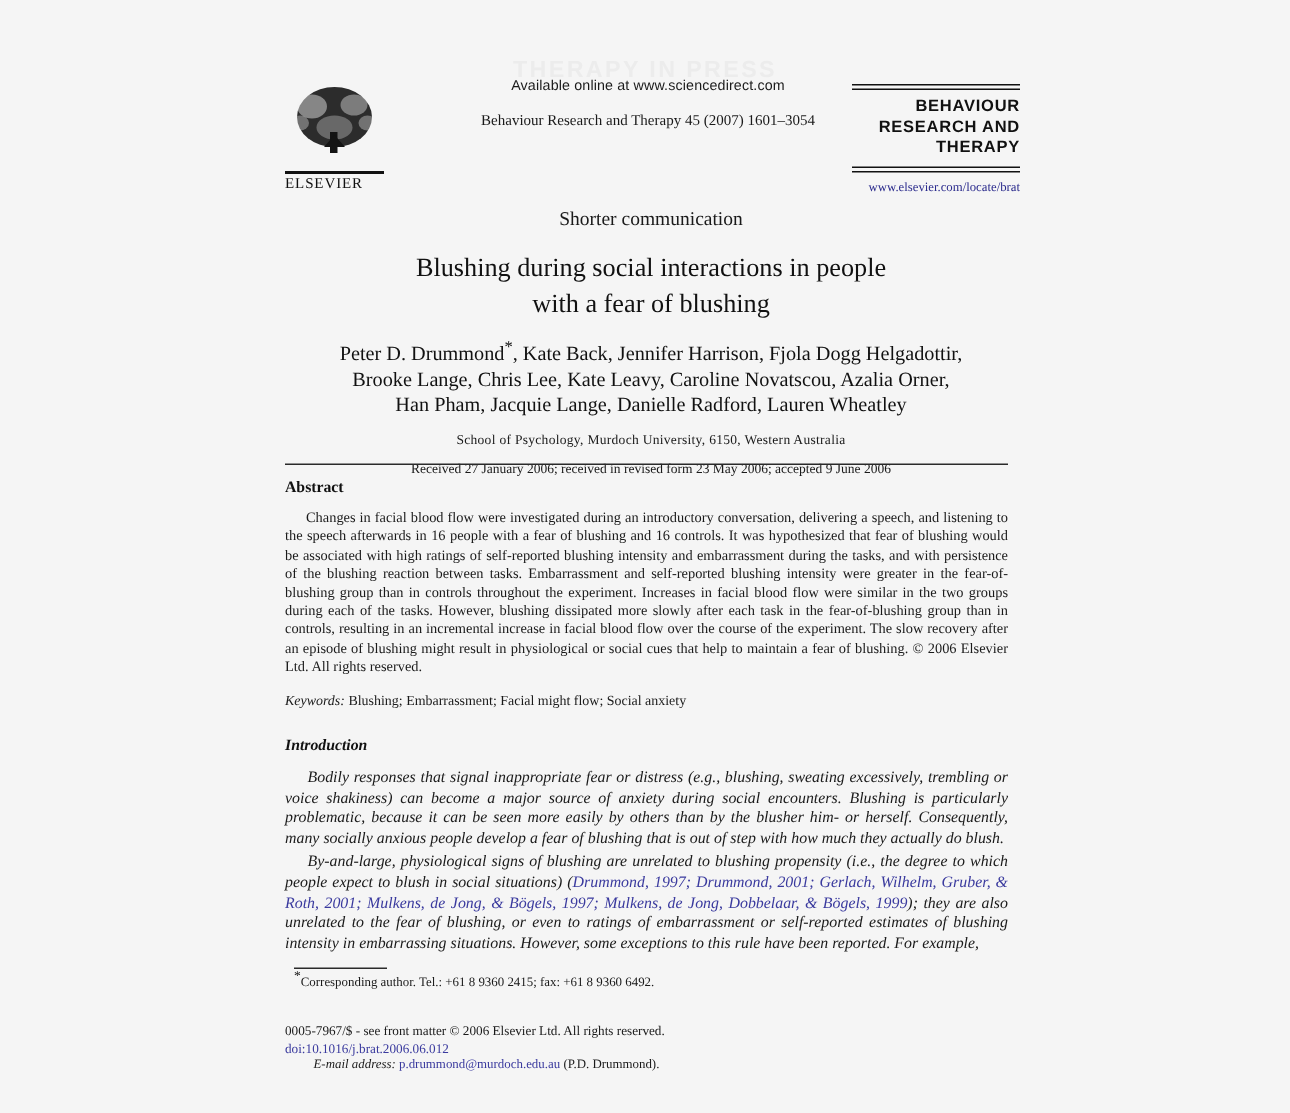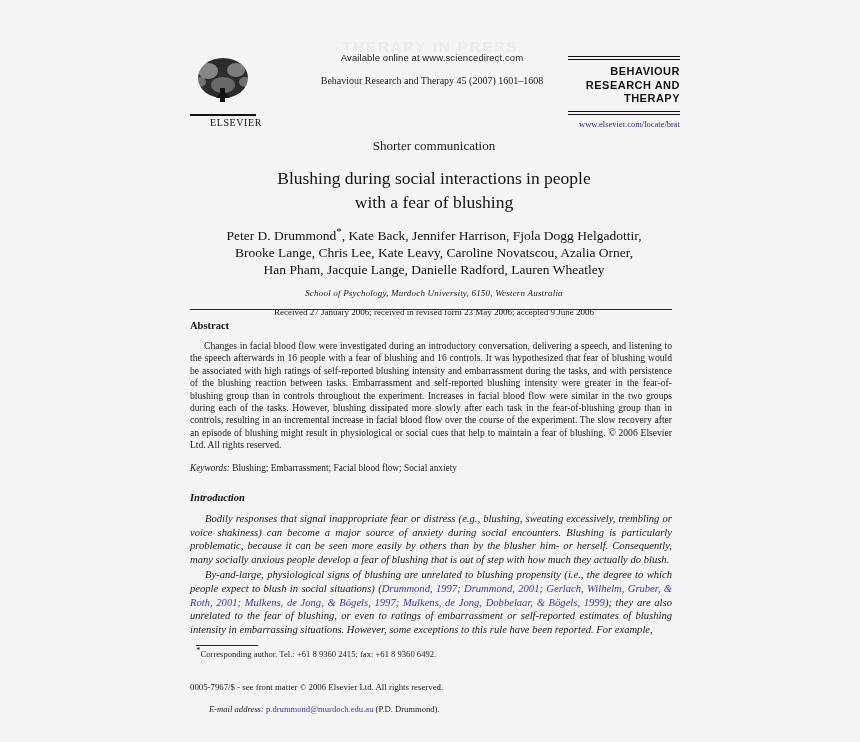--- a/index.html
+++ b/index.html
@@ -44,21 +44,21 @@
     left: 188px;
     width: 492px;
     height: 90px;
   }
 
   .elsevier-logo {
     position: absolute;
     left: 2px;
     top: 2px;
     width: 72px;
-    text-align: right;
+    text-align: left;
   }
   .elsevier-tree {
     width: 66px;
     height: 60px;
     display: block;
   }
   .elsevier-rule {
     width: 66px;
     height: 1.5px;
     background: #111;
@@ -156,21 +156,20 @@
     color: #111;
     margin-bottom: 13px;
   }
   .authors {
     font-size: 13.5px;
     line-height: 17px;
     color: #111;
     margin-bottom: 10px;
   }
   .affiliation {
-    font-style: italic;
     font-size: 9px;
     color: #1a1a1a;
     letter-spacing: 0.2px;
     margin-bottom: 9px;
   }
   .history {
     font-size: 9px;
     color: #1a1a1a;
   }
   sup.star {
@@ -291,21 +290,21 @@
           <rect x="30" y="34" width="5" height="14" fill="#141414"></rect>
           <path d="M26 44 L33 36 L40 44 Z" fill="#141414"></path>
         </g>
       </svg>
       <div class="elsevier-rule"></div>
       <div class="elsevier-word">ELSEVIER</div>
     </div>
 
     <div class="sd-block">
       <div class="sd-avail">Available online at www.sciencedirect.com</div>
-      <div class="sd-journal-ref">Behaviour Research and Therapy 45 (2007) 1601–1608</div>
+      <div class="sd-journal-ref">Behaviour Research and Therapy 45 (2007) 1601–3054</div>
     </div>
 
     <div class="journal-box">
       <div class="jb-rule-double"></div>
       <div class="jb-title">
         <div>BEHAVIOUR</div>
         <div>RESEARCH AND</div>
         <div>THERAPY</div>
       </div>
       <div class="jb-rule-double"></div>
@@ -331,21 +330,21 @@
     <div class="history">Received 27 January 2006; received in revised form 23 May 2006; accepted 9 June 2006</div>
   </div>
 
   <div class="rule-full rule-abstract"></div>
 
   <div class="abstract">
     <div class="sec-head">Abstract</div>
     <div class="abs-body">Changes in facial blood flow were investigated during an introductory conversation, delivering a speech, and listening to the speech afterwards in 16 people with a fear of blushing and 16 controls. It was hypothesized that fear of blushing would be associated with high ratings of self-reported blushing intensity and embarrassment during the tasks, and with persistence of the blushing reaction between tasks. Embarrassment and self-reported blushing intensity were greater in the fear-of-blushing group than in controls throughout the experiment. Increases in facial blood flow were similar in the two groups during each of the tasks. However, blushing dissipated more slowly after each task in the fear-of-blushing group than in controls, resulting in an incremental increase in facial blood flow over the course of the experiment. The slow recovery after an episode of blushing might result in physiological or social cues that help to maintain a fear of blushing. © 2006 Elsevier Ltd. All rights reserved.</div>
     <div class="keywords">
       <i>Keywords:</i>
-      <span>Blushing; Embarrassment; Facial blood flow; Social anxiety</span>
+      <span>Blushing; Embarrassment; Facial might flow; Social anxiety</span>
     </div>
   </div>
 
   <div class="intro">
     <div class="sec-head">Introduction</div>
     <div class="intro-body">
       <p>Bodily responses that signal inappropriate fear or distress (e.g., blushing, sweating excessively, trembling or voice shakiness) can become a major source of anxiety during social encounters. Blushing is particularly problematic, because it can be seen more easily by others than by the blusher him- or herself. Consequently, many socially anxious people develop a fear of blushing that is out of step with how much they actually do blush.</p>
       <p><span>By-and-large, physiological signs of blushing are unrelated to blushing propensity (i.e., the degree to which people expect to blush in social situations) (</span><span class="cite">Drummond, 1997; Drummond, 2001; Gerlach, Wilhelm, Gruber, &amp; Roth, 2001; Mulkens, de Jong, &amp; Bögels, 1997; Mulkens, de Jong, Dobbelaar, &amp; Bögels, 1999</span><span>); they are also unrelated to the fear of blushing, or even to ratings of embarrassment or self-reported estimates of blushing intensity in embarrassing situations. However, some exceptions to this rule have been reported. For example,</span></p>
     </div>
   </div>
@@ -353,15 +352,16 @@
   <div class="foot-rule"></div>
   <div class="footnote">
     <span class="ln"><sup class="fnstar">*</sup><span>Corresponding author. Tel.: +61 8 9360 2415; fax: +61 8 9360 6492.</span></span>
     <span class="ln fn-indent2"><span class="fn-italic">E-mail address:</span>
       <span class="email-link">p.drummond@murdoch.edu.au</span>
       <span>(P.D. Drummond).</span></span>
   </div>
 
   <div class="copyright">
     <div>0005-7967/$ - see front matter © 2006 Elsevier Ltd. All rights reserved.</div>
+    <div class="doi">doi:10.1016/j.brat.2006.06.012</div>
   </div>
 
 </div>
 
 </body></html>

